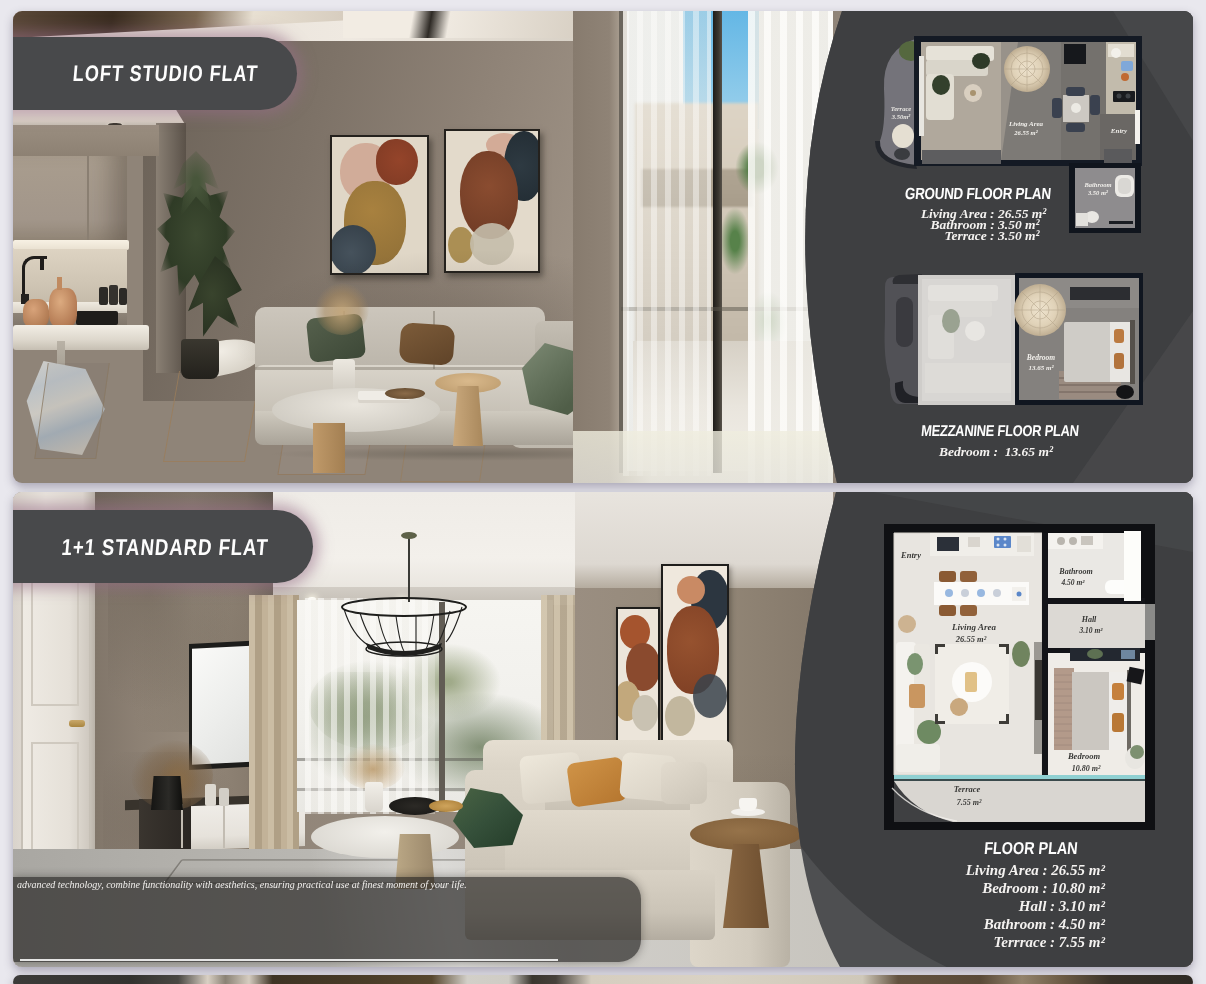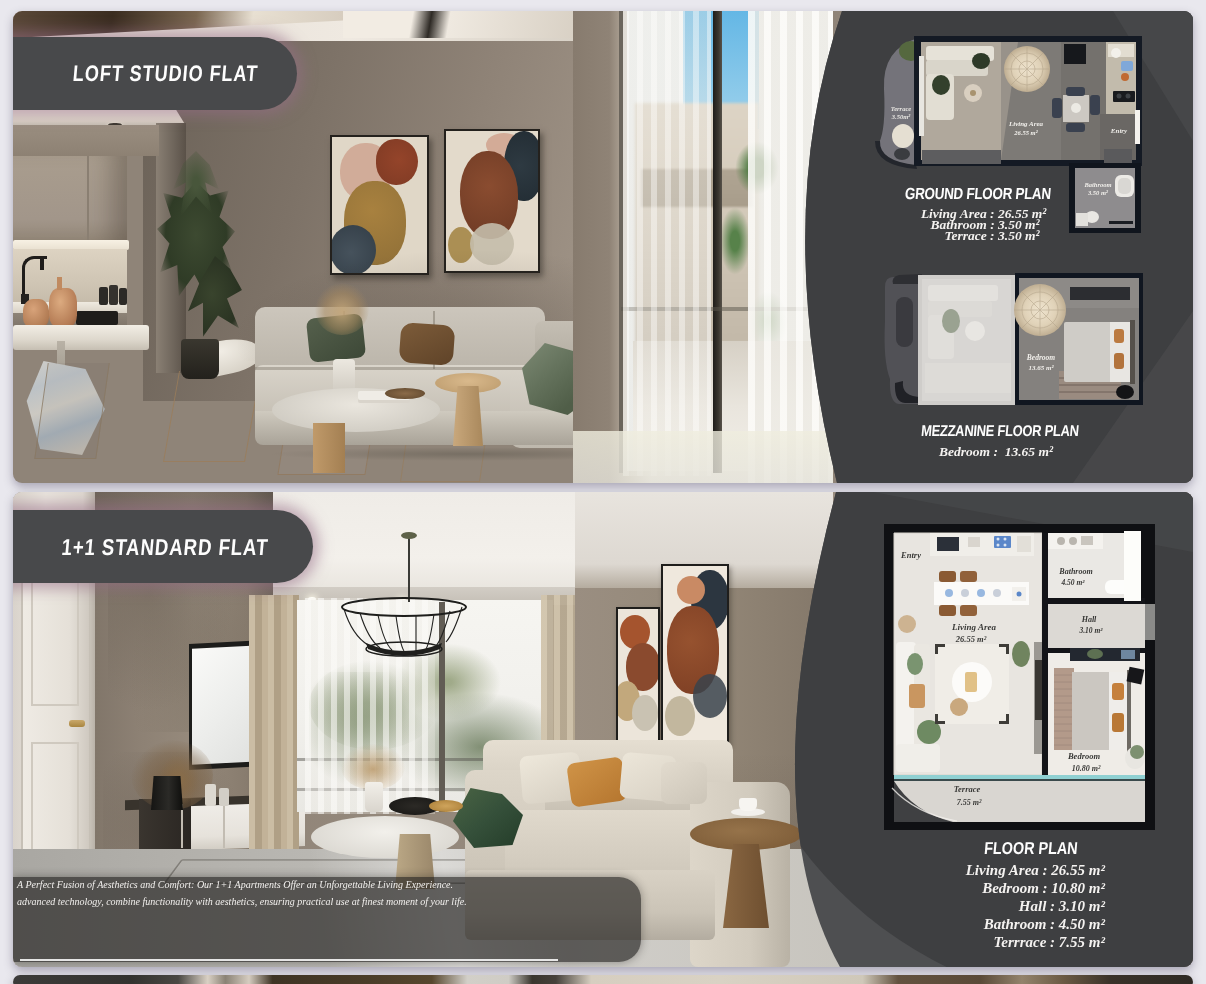--- a/index.html
+++ b/index.html
@@ -626,21 +626,20 @@
 
     <div class="hand abs" style="left:938px;top:347px;width:160px;text-align:center;font-size:15px;letter-spacing:0px;transform:skewX(-5deg) scaleX(0.96) scaleY(1.15);">FLOOR PLAN</div>
 
     <div class="serifit abs" style="left:880px;top:369px;width:212px;font-size:15px;line-height:18px;text-align:right;">
       Living Area : 26.55 m²<br>Bedroom : 10.80 m²<br>Hall : 3.10 m²<br>Bathroom : 4.50 m²<br>Terrrace : 7.55 m²
     </div>
 
     <div class="abs" style="left:0;top:385px;width:628px;height:85px;background:rgba(34,32,30,0.66);border-radius:0 22px 22px 0;box-shadow:0 0 10px rgba(30,28,26,0.4);"></div>
 
     <div class="abs" style="left:4px;top:384px;width:620px;font-family:'Liberation Serif',serif;font-style:italic;font-size:10px;line-height:17px;color:#f2f0ee;">
-      <div style="white-space:nowrap;">A Perfect Fusion of Aesthetics and Comfort: Our 1+1 Apartments Offer an Unforgettable Living Experience.</div>
       <div style="white-space:nowrap;">advanced technology, combine functionality with aesthetics, ensuring practical use at finest moment of your life.</div>
     </div>
 
     <div class="abs" style="left:7px;top:467px;width:538px;height:2px;background:rgba(255,255,255,0.85);"></div>
   </div>
 
   <div class="abs" style="left:-20px;top:18px;width:320px;height:73px;border-radius:0 40px 40px 0;background:#48494b;box-shadow:0 0 14px 6px rgba(150,110,135,0.55);z-index:30;"></div>
   <div class="hand abs" style="left:12px;top:44px;width:280px;text-align:center;font-size:20px;letter-spacing:1px;z-index:31;transform:skewX(-5deg) scaleX(0.93) scaleY(1.15);">1+1 STANDARD FLAT</div>
 </div>
 

